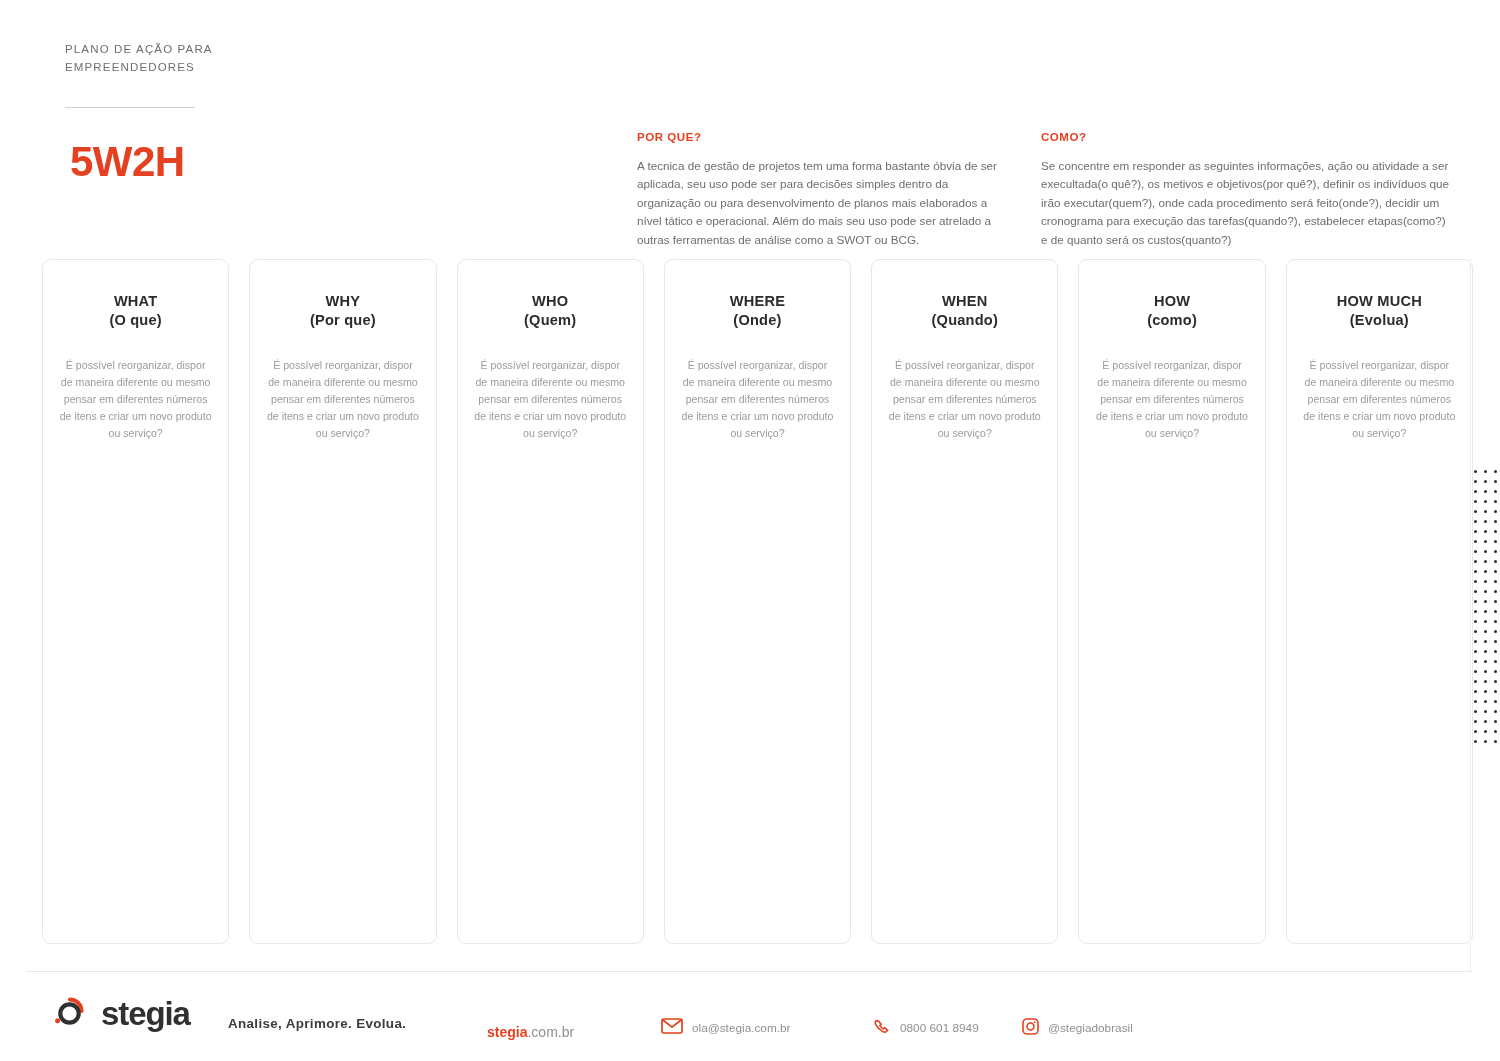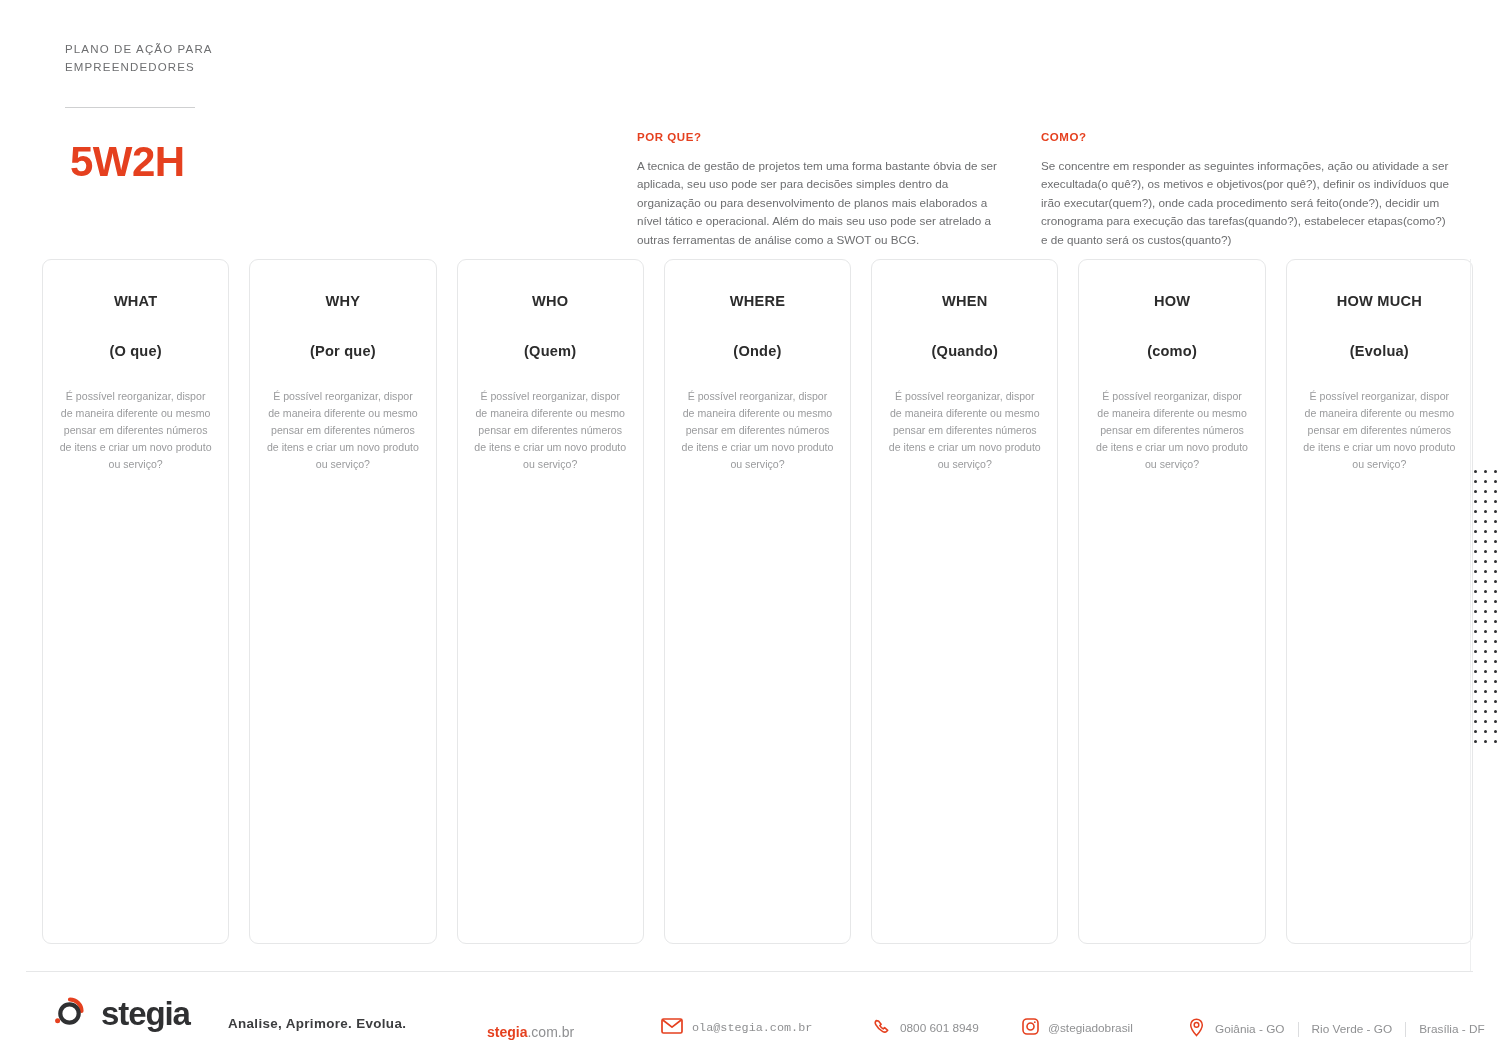--- a/index.html
+++ b/index.html
@@ -98,21 +98,21 @@
   }
 
   .card-title {
     text-align: center;
     font-size: 14.6px;
     font-weight: 700;
     color: #2c2c2c;
     line-height: 1.33;
     letter-spacing: 0.2px;
   }
-  .card-title .sub { display: block; margin-top: 31px; }
+  .card-title .sub { display: block; }
 
   .card-body {
     margin-top: 26px;
     text-align: center;
     font-size: 10.6px;
     line-height: 1.62;
     color: #9a9b9d;
     max-width: 165px;
   }
 
@@ -199,21 +199,21 @@
   .fitem {
     position: absolute;
     top: 33px;
     display: flex;
     align-items: center;
     gap: 9px;
     font-size: 11.8px;
     color: #8f9092;
     white-space: nowrap;
   }
-  #f-email { left: 661px; font-family: Liberation Mono, monospace; }
+  #f-email { left: 661px; }
   #f-phone { left: 874px; }
   #f-insta { left: 1022px; }
   #f-loc   { left: 1188px; gap: 10px; }
 
   .ico { display: block; flex: 0 0 auto; }
 
   .cities { display: flex; align-items: center; gap: 0; }
   .cities span { padding: 0 13px; }
   .cities span:first-child { padding-left: 0; }
   .cities .div {
@@ -425,30 +425,15 @@
       <span class="ico">
         <svg width="17" height="17" viewBox="0 0 17 17">
           <rect x="1" y="1" width="15" height="15" rx="4" fill="none" stroke="#e5401f" stroke-width="1.6"></rect>
           <circle cx="8.5" cy="8.5" r="3.5" fill="none" stroke="#e5401f" stroke-width="1.6"></circle>
           <circle cx="12.8" cy="4.2" r="0.9" fill="#e5401f"></circle>
         </svg>
       </span>
       <span>@stegiadobrasil</span>
     </div>
 
-    <div class="fitem" id="f-loc">
-      <span class="ico">
-        <svg width="17" height="19" viewBox="0 0 17 19">
-          <path d="M8.5 1.2c-3.2 0-5.8 2.6-5.8 5.8 0 4.2 5.8 10.6 5.8 10.6s5.8-6.4 5.8-10.6c0-3.2-2.6-5.8-5.8-5.8z" fill="none" stroke="#e5401f" stroke-width="1.5"></path>
-          <circle cx="8.5" cy="6.9" r="2.3" fill="none" stroke="#e5401f" stroke-width="1.5"></circle>
-        </svg>
-      </span>
-      <span class="cities">
-        <span>Goiânia - GO</span>
-        <span class="div"></span>
-        <span>Rio Verde - GO</span>
-        <span class="div"></span>
-        <span>Brasília - DF</span>
-      </span>
-    </div>
 
   </div>
 </div>
 
 </body></html>

